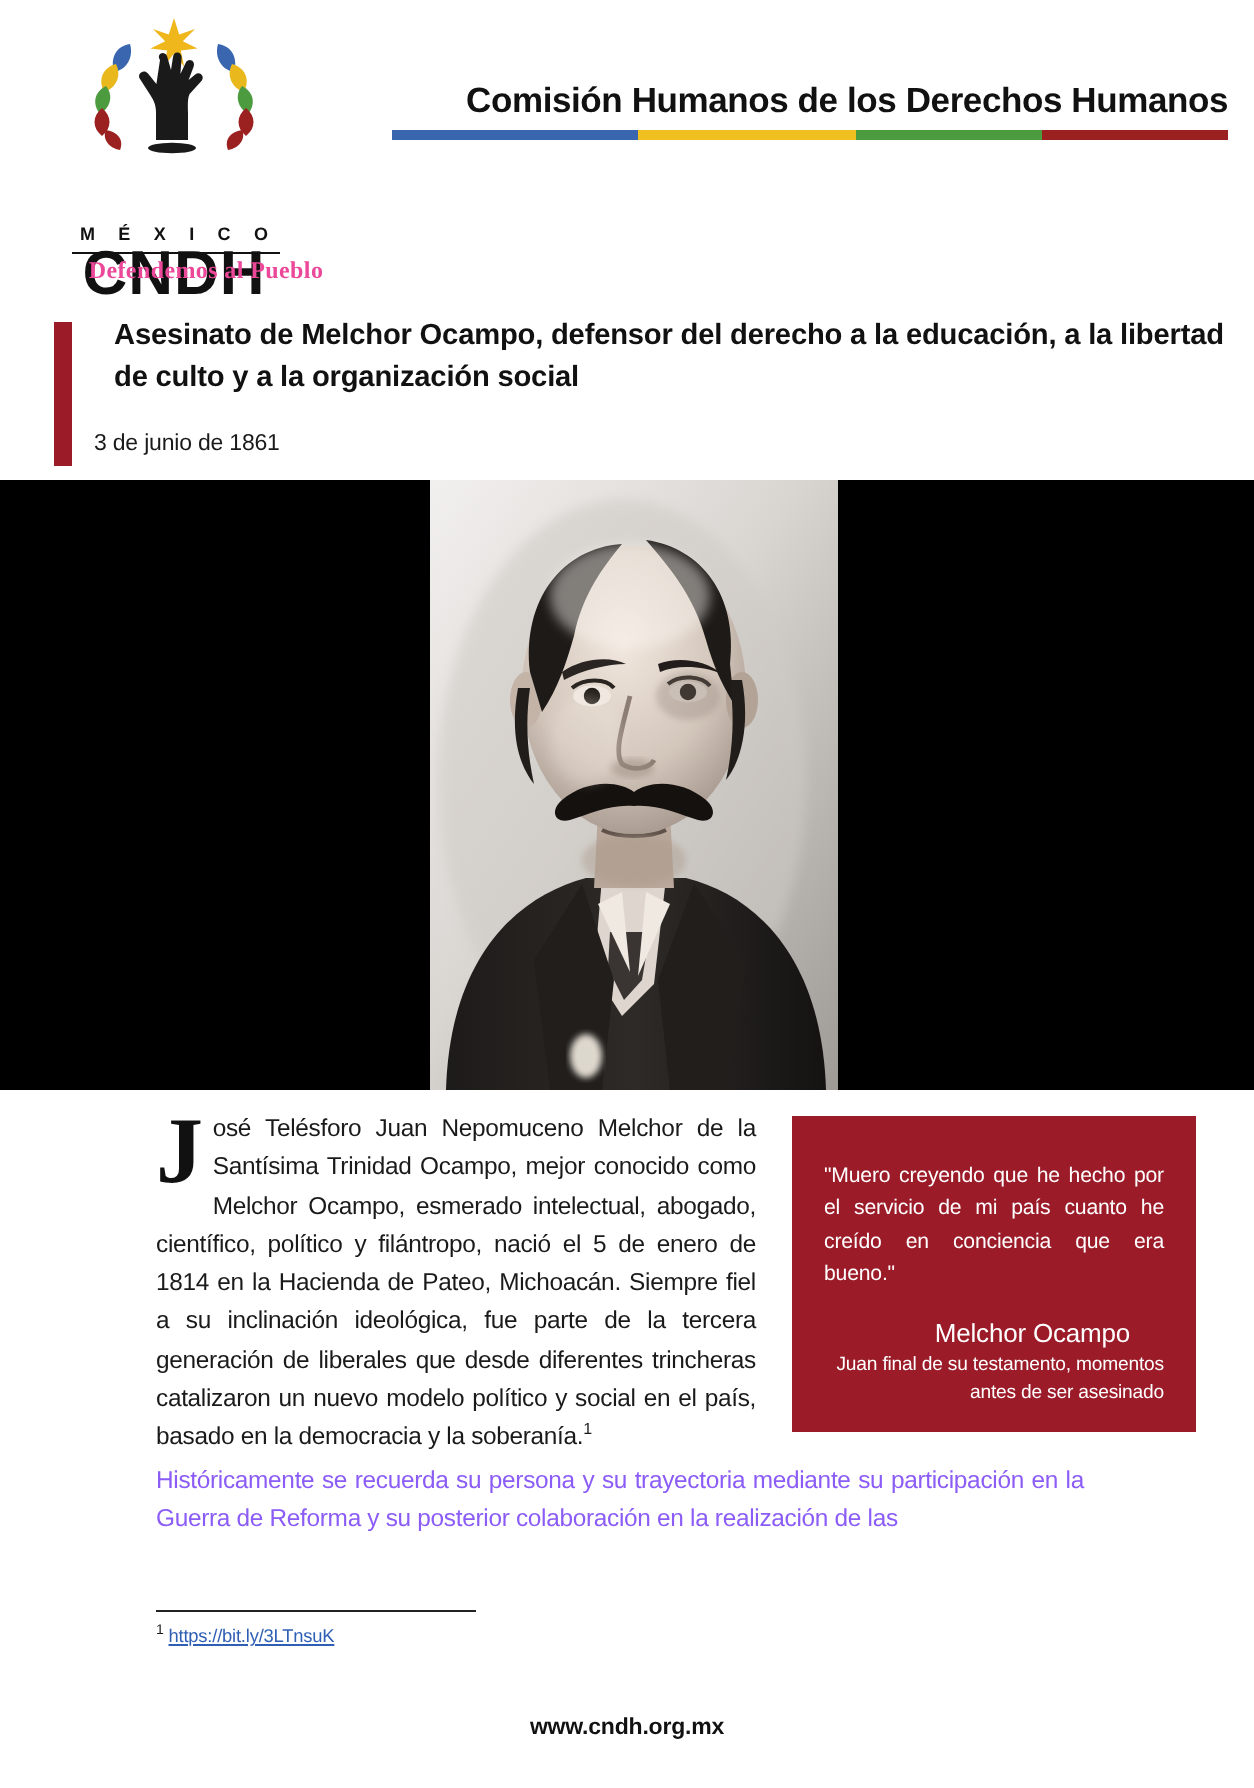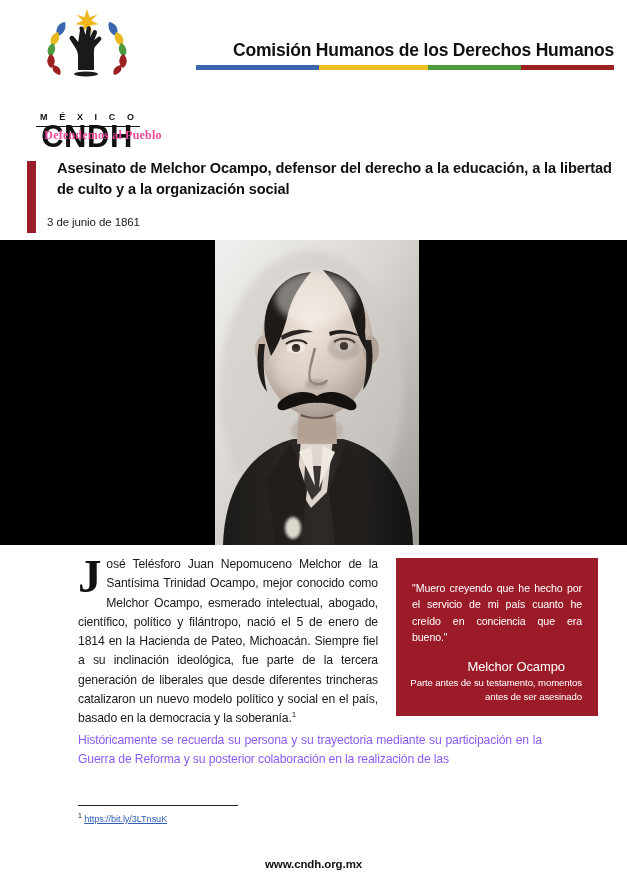--- a/index.html
+++ b/index.html
@@ -461,21 +461,21 @@
     <div class="col-left">
       <p class="lead"><span class="dropcap">J</span><span>osé Telésforo Juan Nepomuceno Melchor de la Santísima Trinidad Ocampo, mejor conocido como Melchor Ocampo, esmerado intelectual, abogado, científico, político y filántropo, nació el 5 de enero de 1814 en la Hacienda de Pateo, Michoacán. Siempre fiel a su inclinación ideológica, fue parte de la tercera generación de liberales que desde diferentes trincheras catalizaron un nuevo modelo político y social en el país, basado en la democracia y la soberanía.</span><span class="fn-ref">1</span></p>
     </div>
 
     <p class="para2">Históricamente se recuerda su persona y su trayectoria mediante su participación en la Guerra de Reforma y su posterior colaboración en la realización de las</p>
   </div>
 
   <div class="quote-box">
     <p class="quote-text">"Muero creyendo que he hecho por el servicio de mi país cuanto he creído en conciencia que era bueno."</p>
     <div class="quote-author">Melchor Ocampo</div>
-    <div class="quote-source">Parte antes de su testamento, momentos antes de ser asesinado</div>
+    <div class="quote-source">Juan final de su testamento, momentos antes de ser asesinado</div>
   </div>
 
   <div class="fn-rule"></div>
   <div class="footnote"><sup>1</sup> <a href="#">https://bit.ly/3LTnsuK</a></div>
 
   <div class="footer">www.cndh.org.mx</div>
 
 </div>
 
 </body></html>

